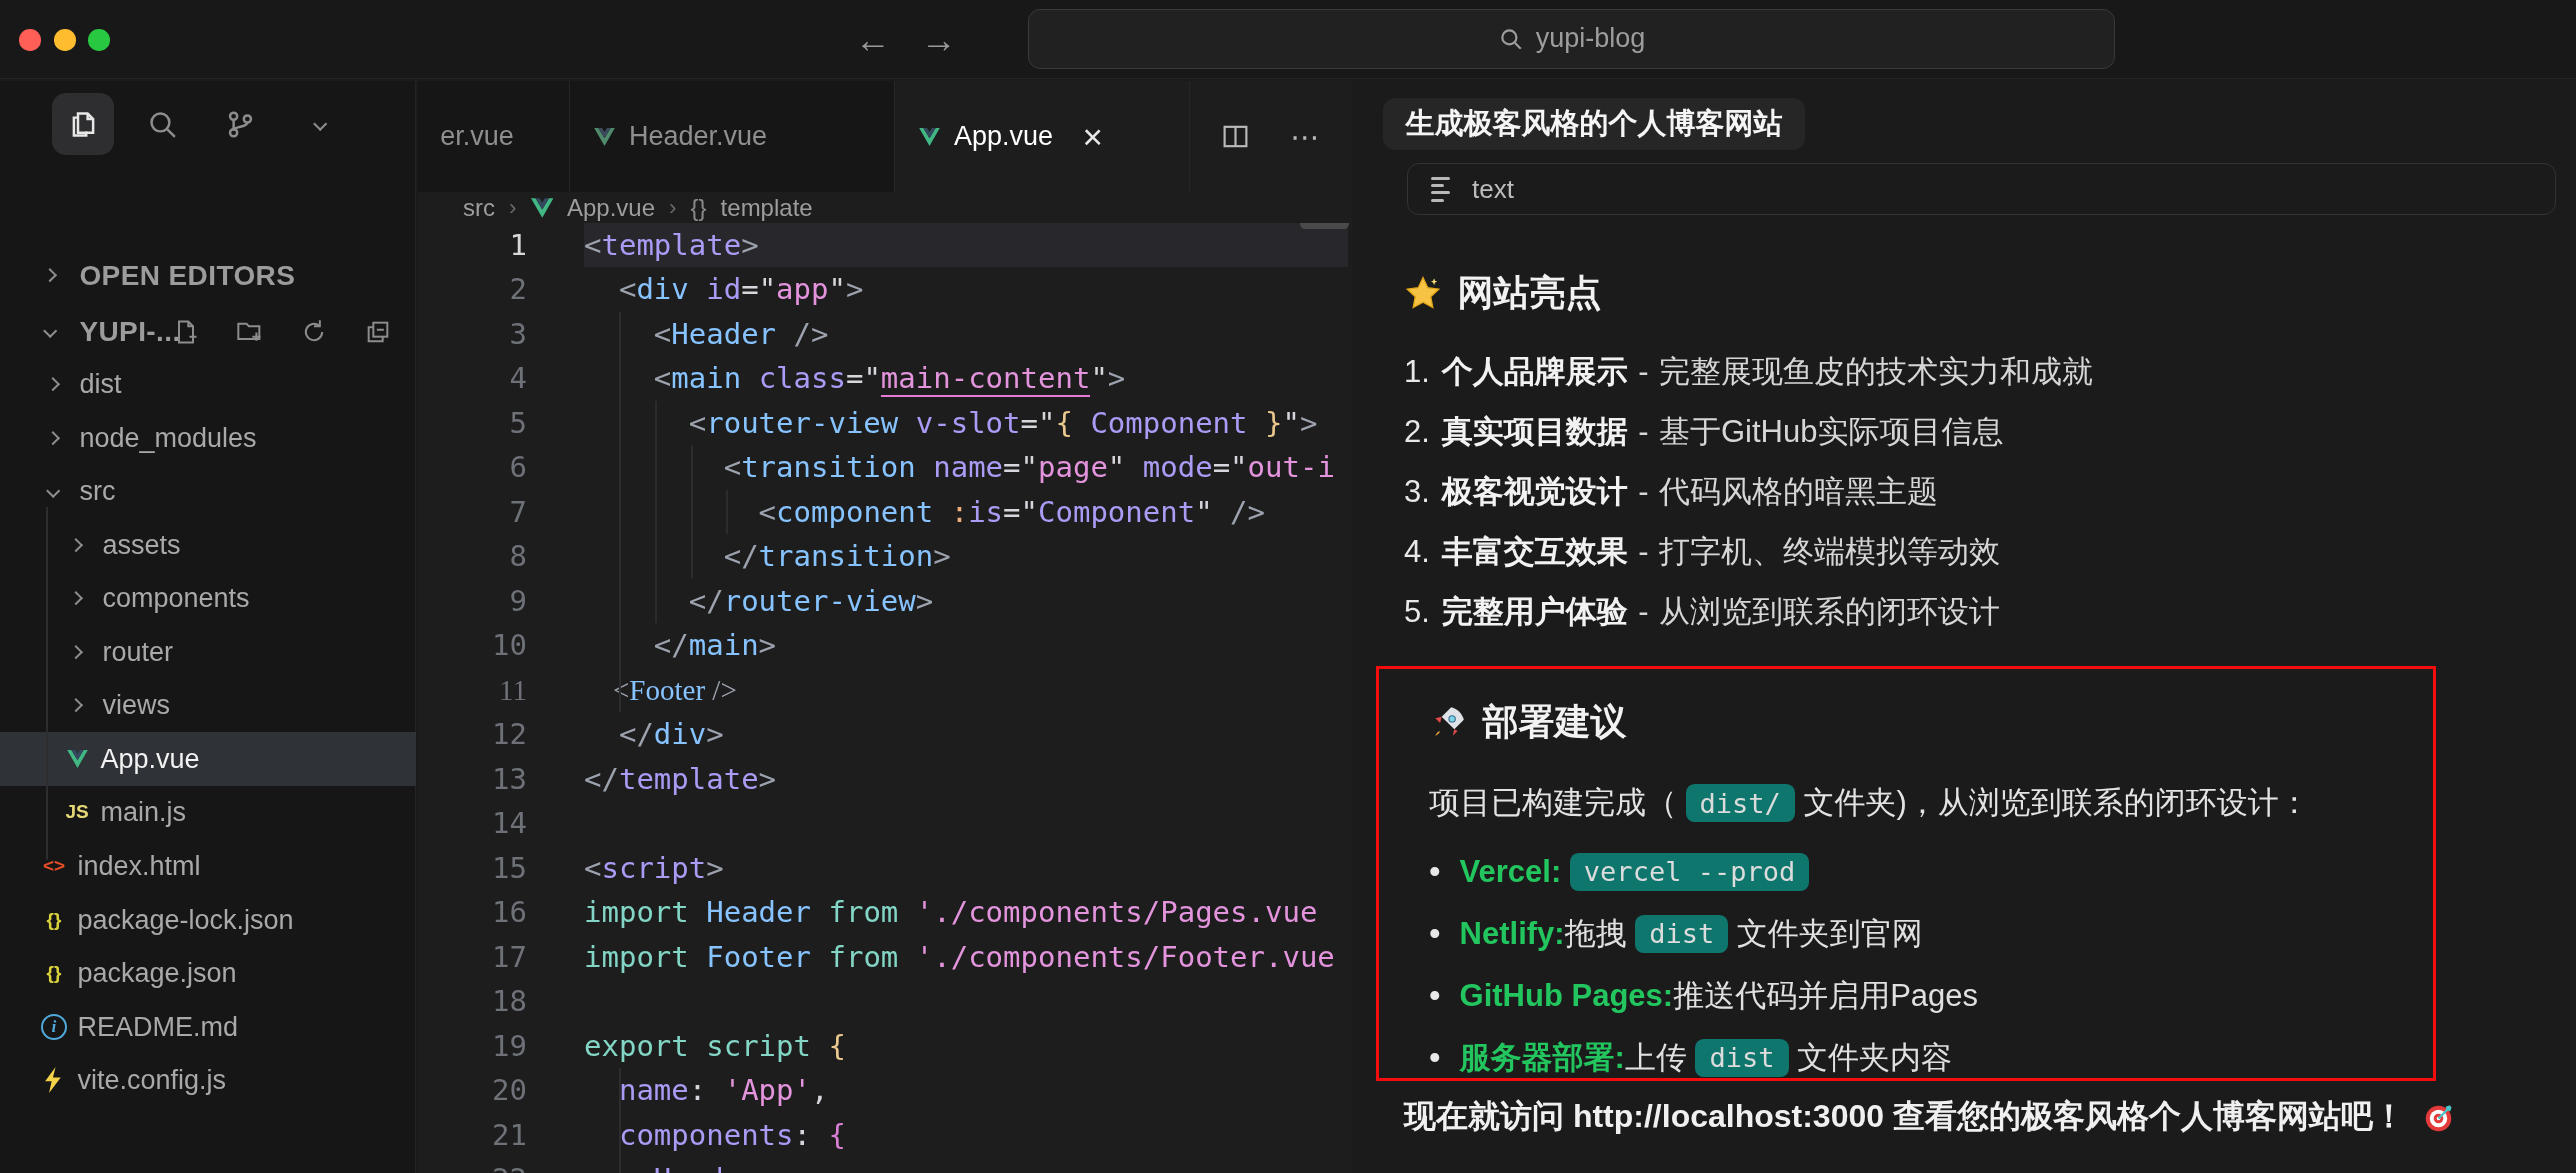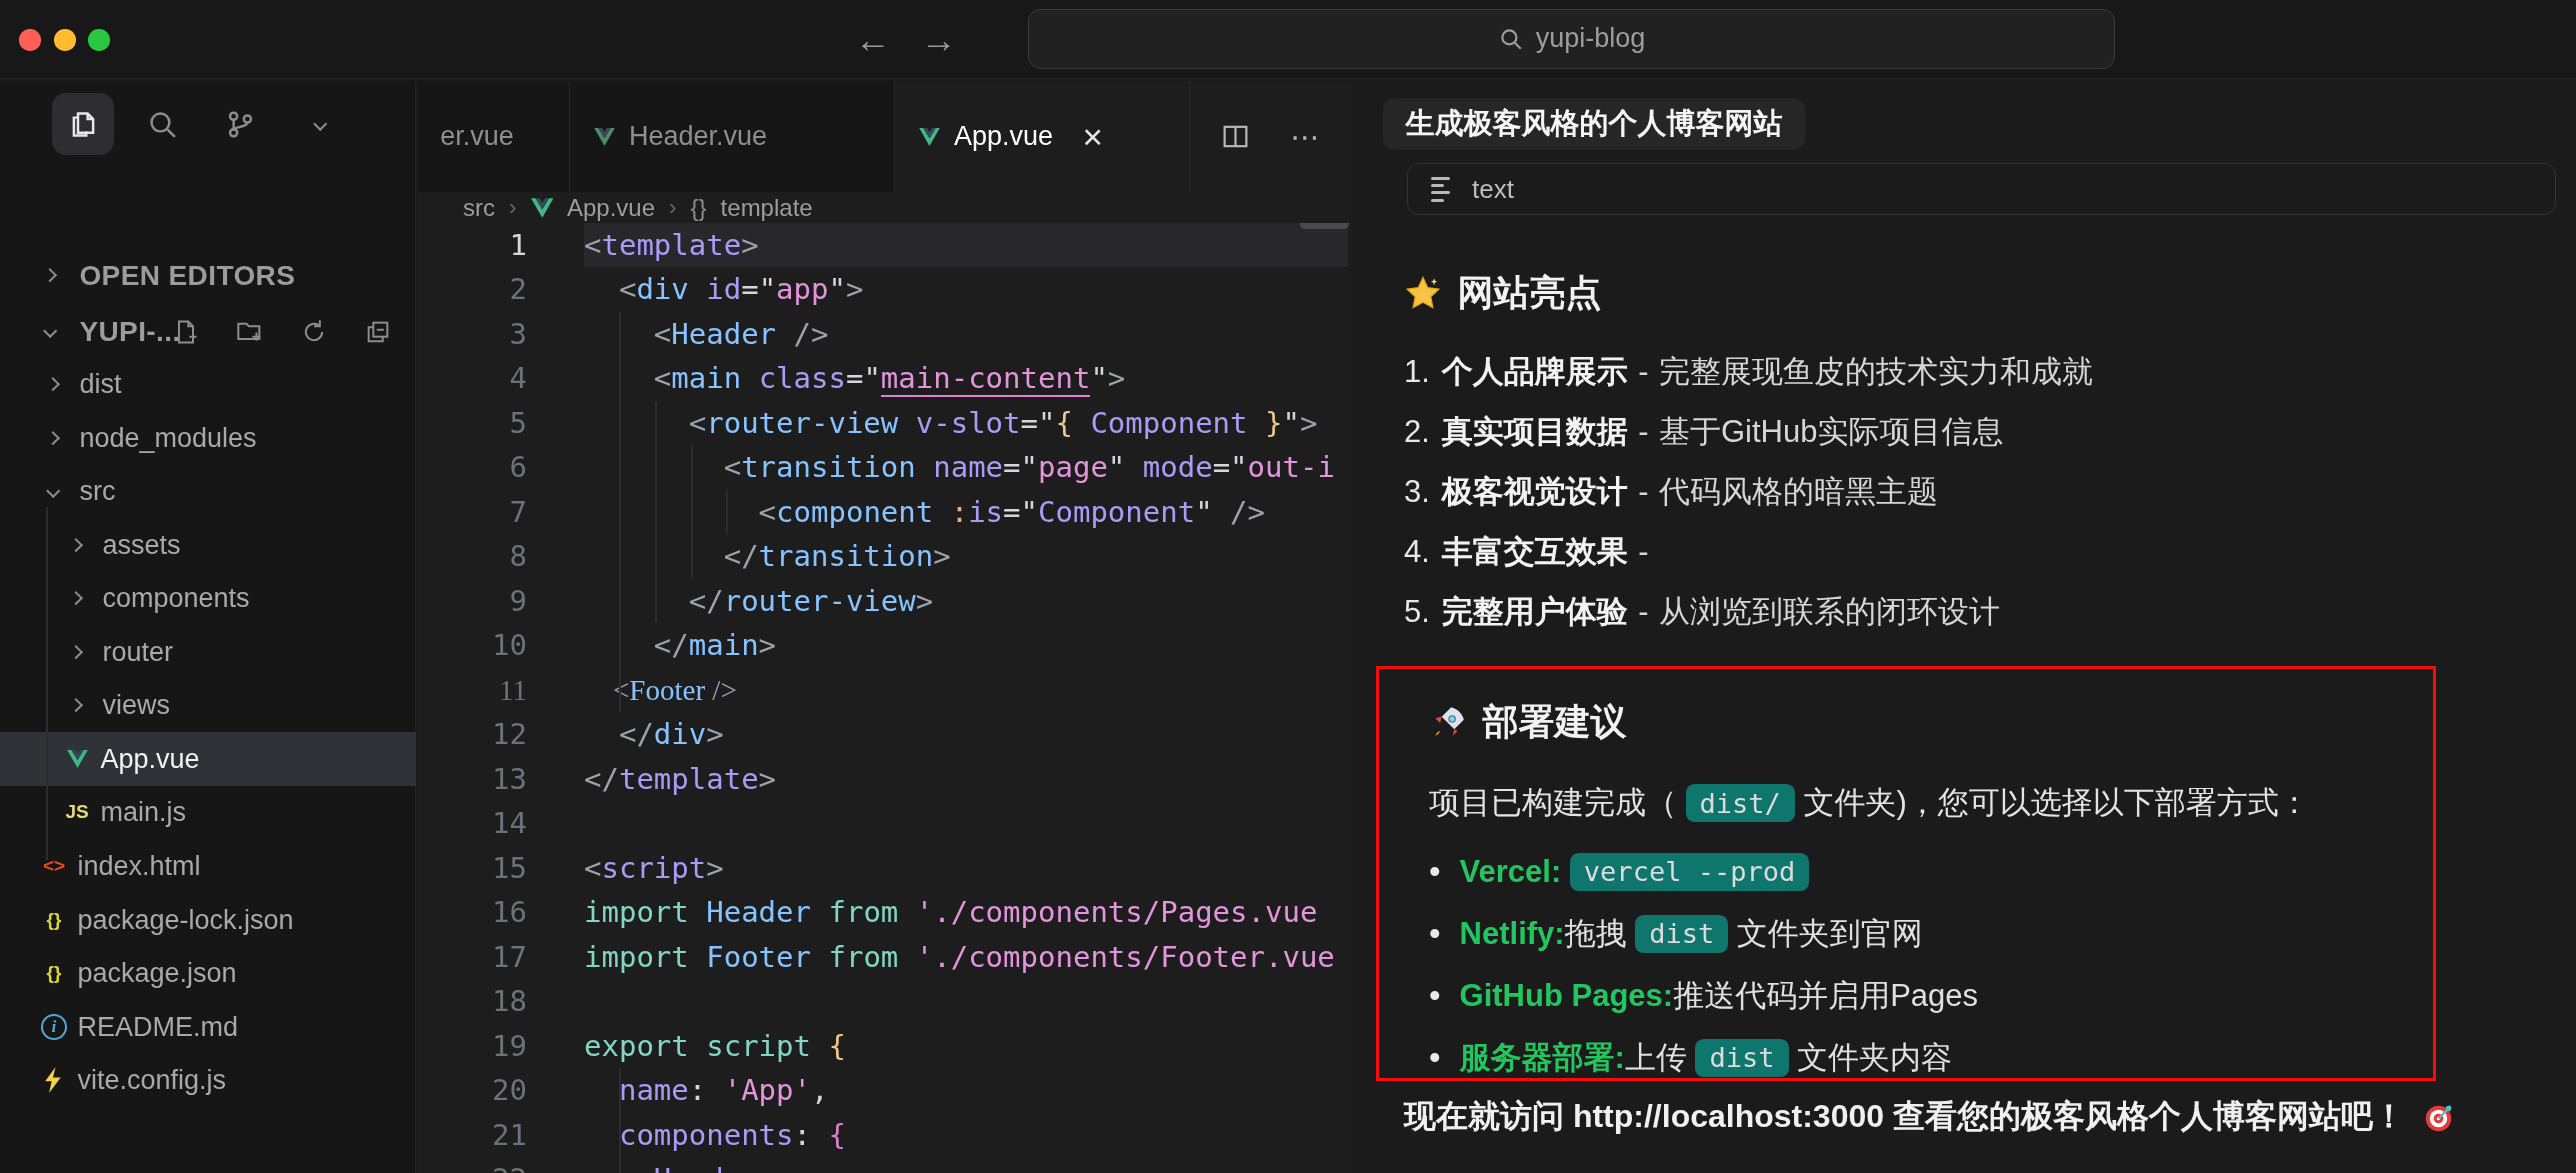--- a/index.html
+++ b/index.html
@@ -335,20 +335,21 @@
       <div class="hl-item">
         <span class="num">3.</span>
         <b>极客视觉设计</b>
         <span class="dash">-</span>
         <span>代码风格的暗黑主题</span>
       </div>
       <div class="hl-item">
         <span class="num">4.</span>
         <b>丰富交互效果</b>
         <span class="dash">-</span>
+        <span>打字机、终端模拟等动效</span>
       </div>
       <div class="hl-item">
         <span class="num">5.</span>
         <b>完整用户体验</b>
         <span class="dash">-</span>
         <span>从浏览到联系的闭环设计</span>
       </div>
     </div>
 
   <div id="deploy-box">
@@ -357,21 +358,21 @@
         <path d="M14 2c4 1 7 4 8 8l-6 6-8-8z" fill="#dfe3e8"></path>
         <circle cx="14.6" cy="9.4" r="2" fill="#7fd4e8" stroke="#3b6b8a" stroke-width="0.7"></circle>
         <path d="M8 8L4 9l3 3z M16 16l-1 4 3-3z" fill="#e34b4b"></path>
         <path d="M7 17c-2 .5-3 3-3 3s2.5-1 3-3z" fill="#f2a93b"></path>
       </svg>
       <span>部署建议</span>
     </div>
     <div id="deploy-intro">
         <span>项目已构建完成（</span>
         <span class="code-chip">dist/</span>
-        <span> 文件夹)，您可以选择以下部署方式：</span>
+        <span> 文件夹)，从浏览到联系的闭环设计：</span>
       </div>
     <div id="deploy-list">
         <div class="dep-item">
           <span class="dot">•</span>
           <b>Vercel: </b>
           <span class="code-chip">vercel --prod</span>
         </div>
         <div class="dep-item">
           <span class="dot">•</span>
           <b>Netlify: </b>

